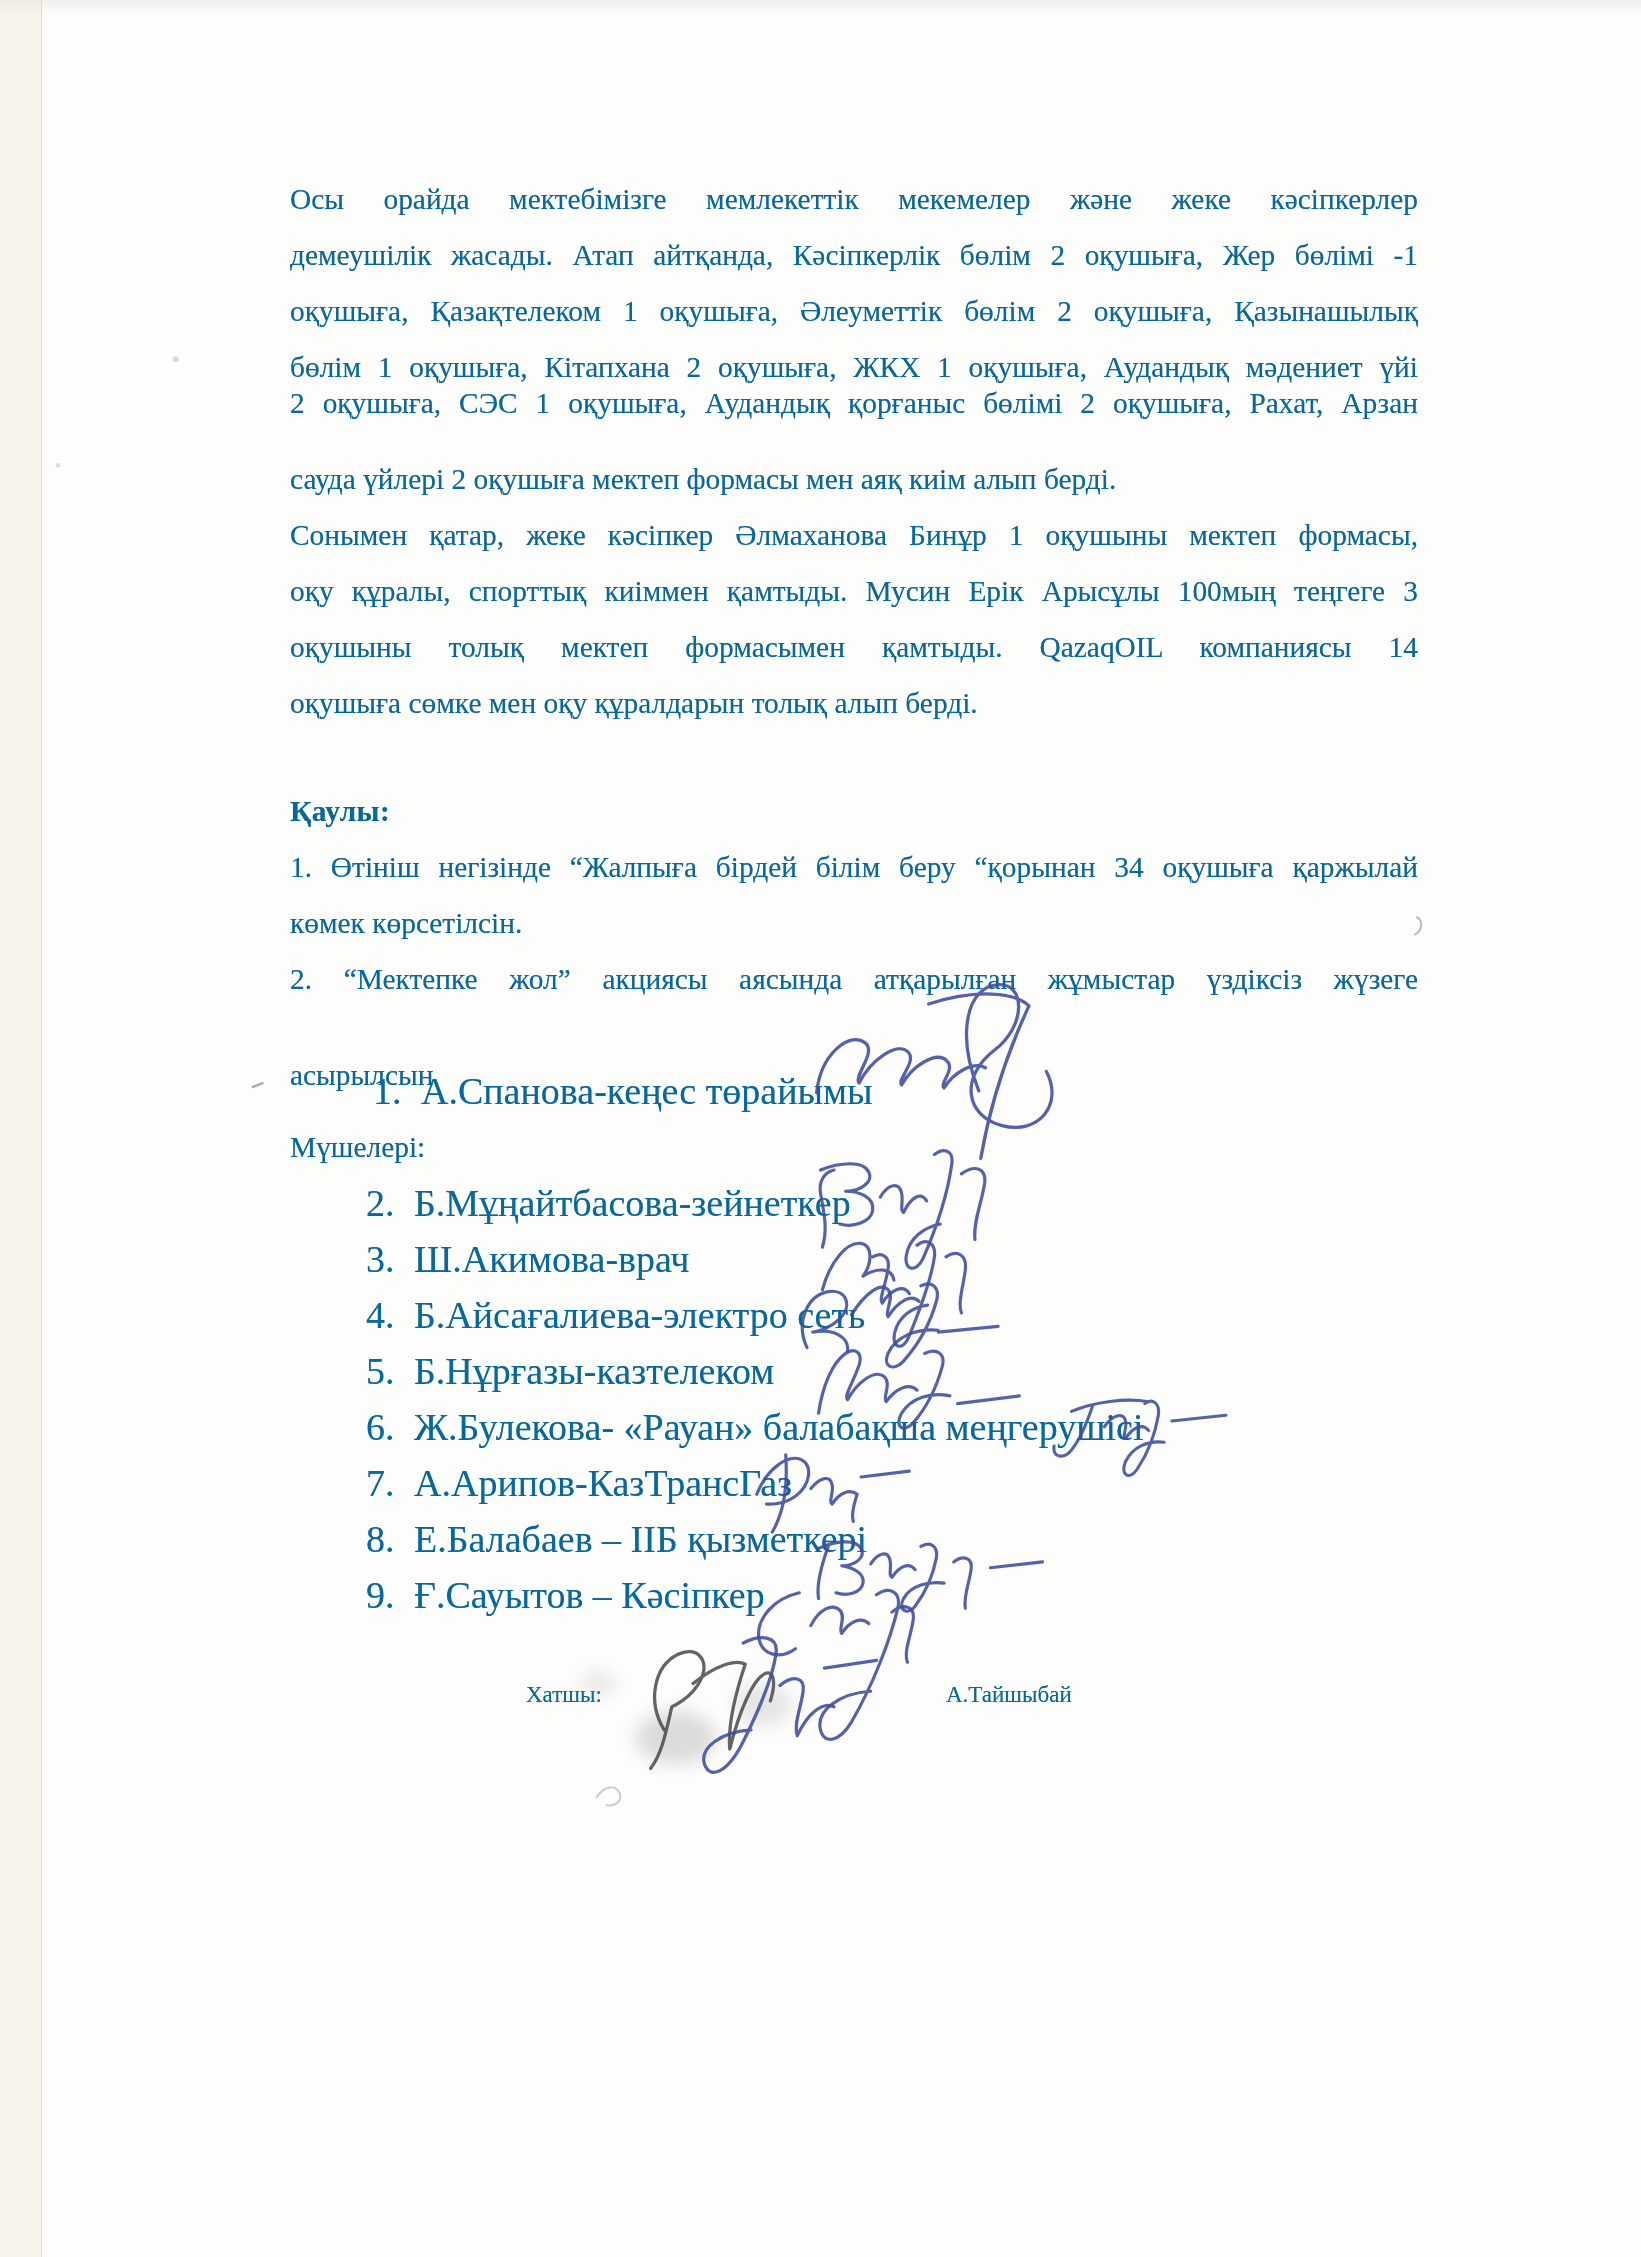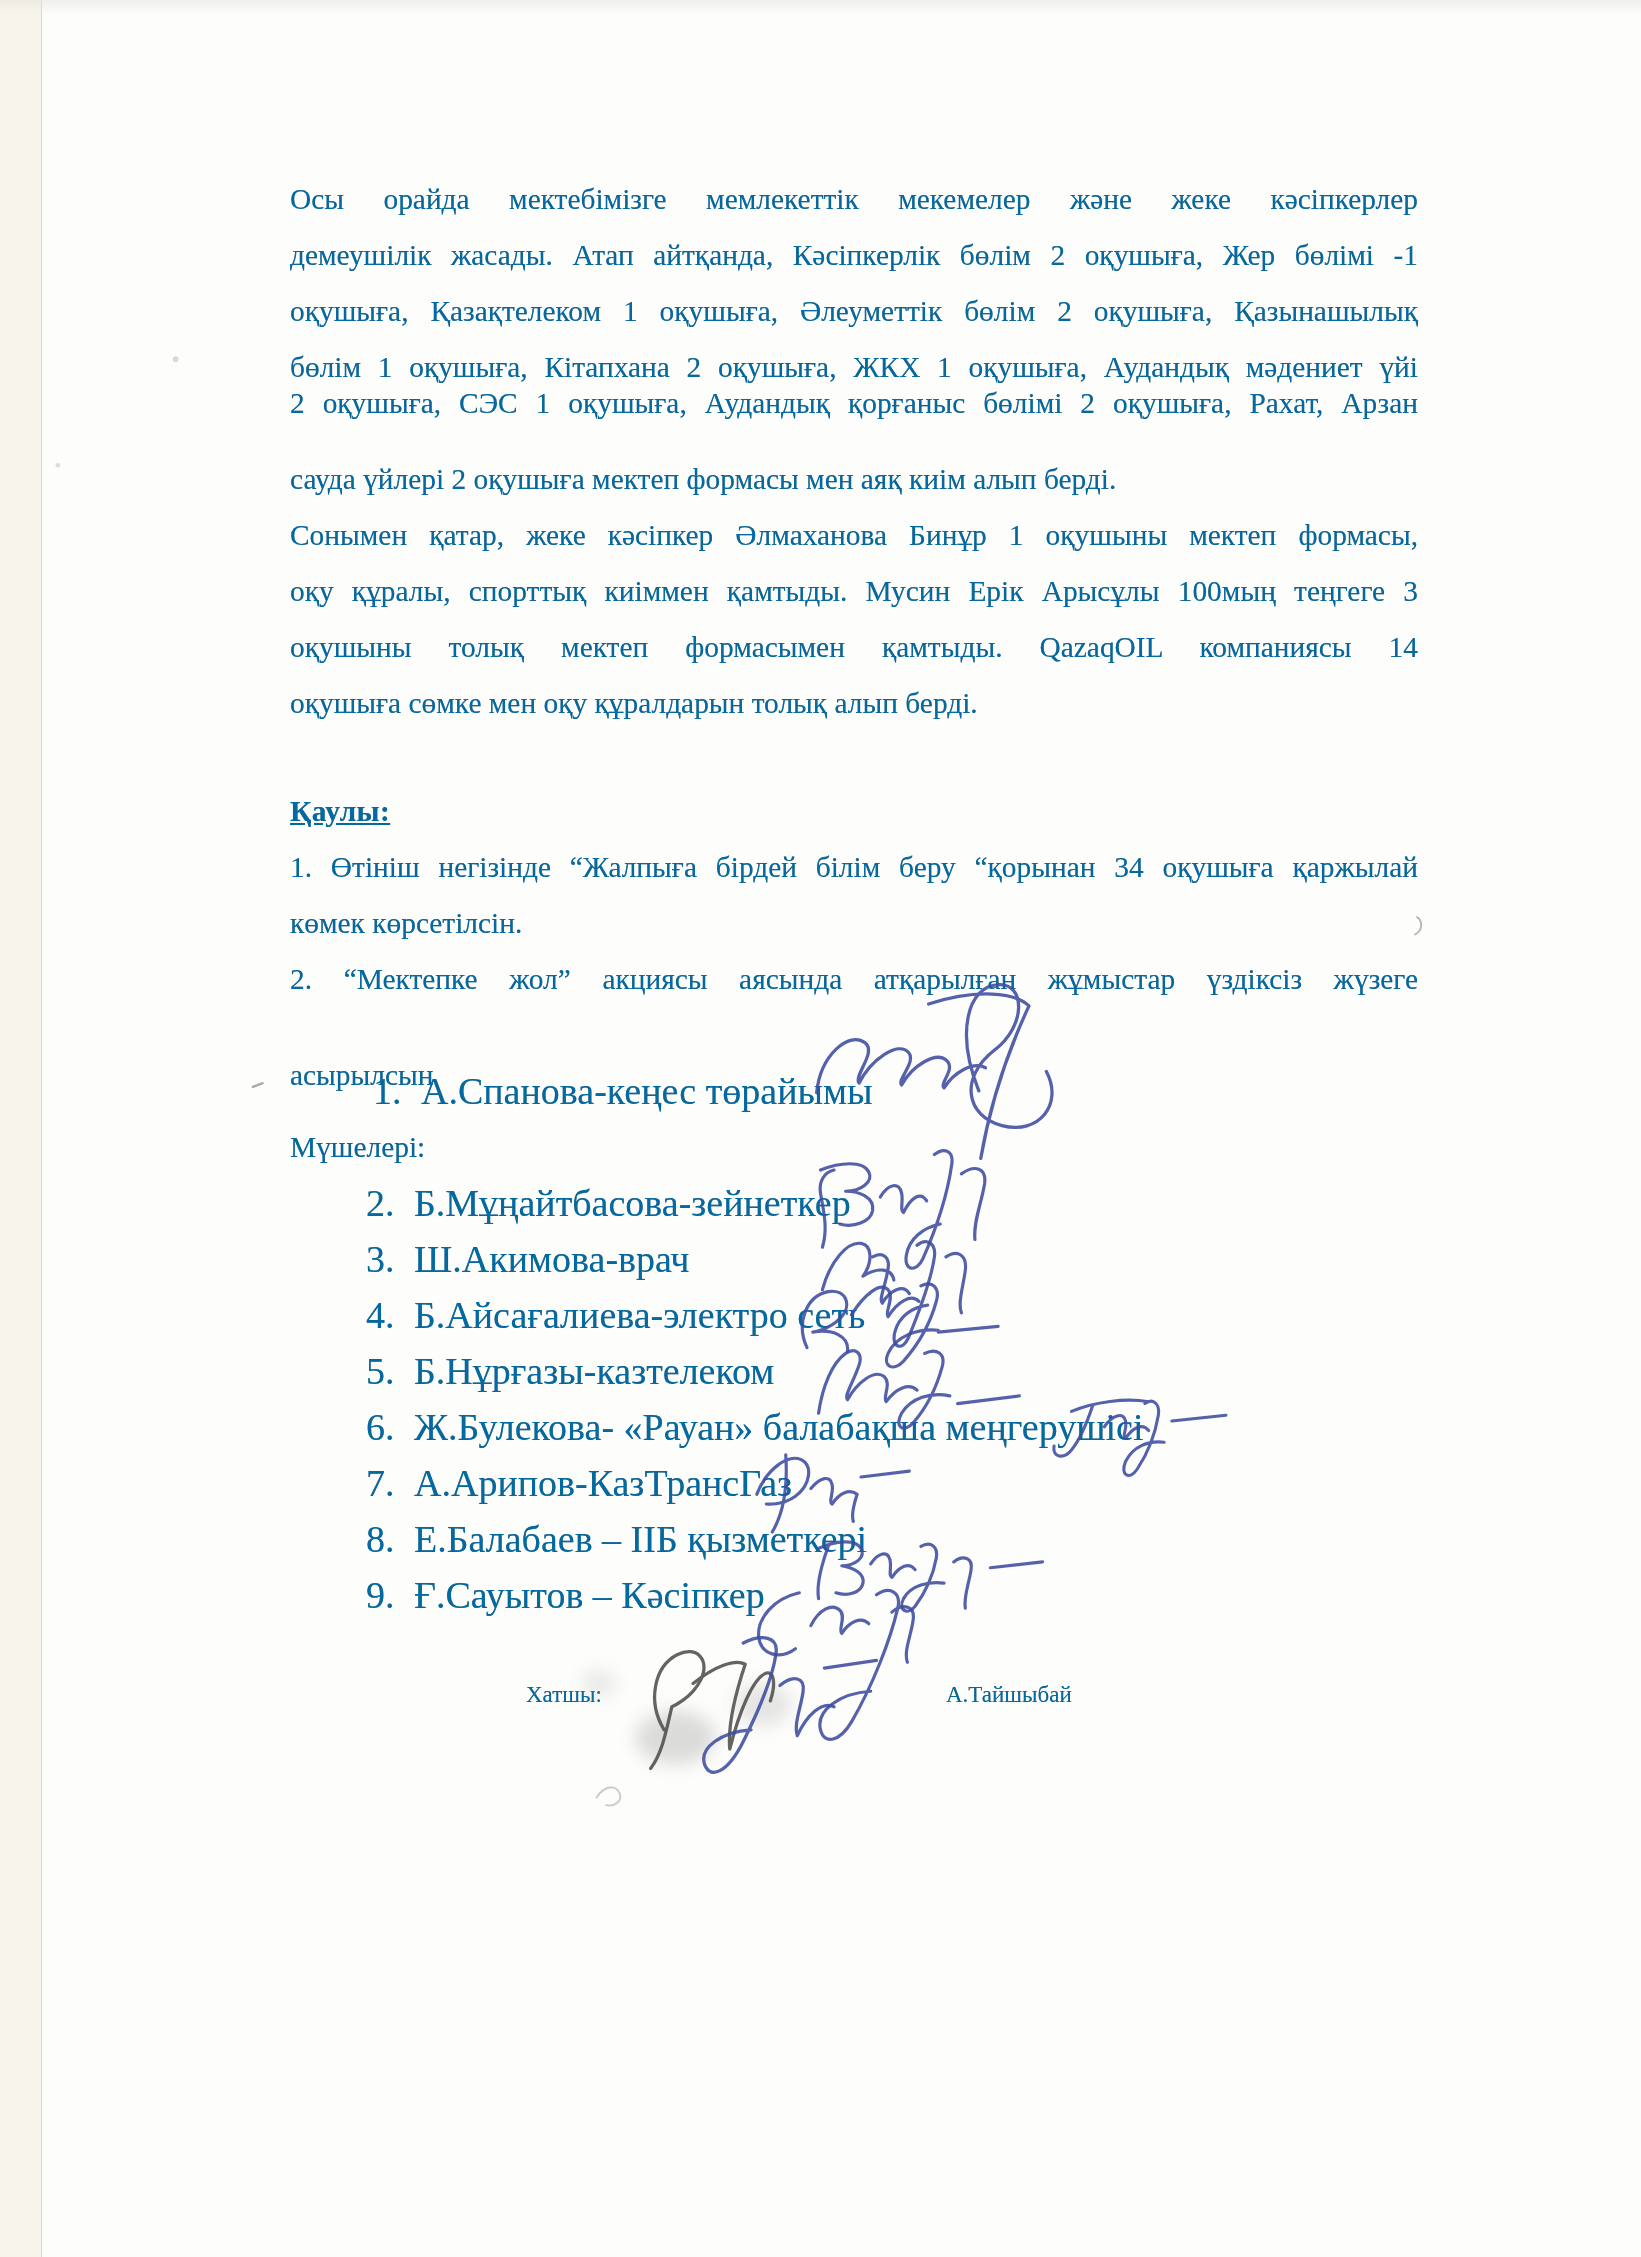--- a/index.html
+++ b/index.html
@@ -16,21 +16,21 @@
   .scan-top-shade{
     position:absolute;left:0;top:0;width:100%;height:15.4px;
     background:linear-gradient(#e6e4dd,rgba(255,255,255,0));opacity:.55;
   }
   .line{
     position:absolute;left:290px;width:1128px;
     font-size:29.4px;line-height:39px;
     text-shadow:0 0 0.6px rgba(40,40,45,.45);
   }
   .just{text-align:justify;text-align-last:justify;}
-  .heading{font-weight:bold;letter-spacing:0.4px;text-decoration:underline;}
+  .heading{font-weight:bold;letter-spacing:0.4px;}
   .mrow{
     position:absolute;left:346px;font-size:38px;line-height:39px;
     text-shadow:0 0 0.6px rgba(40,40,45,.45);white-space:nowrap;margin-left:20px;
   }
   .mrow.chair{left:353px;}
   .row-num{display:inline-block;width:48px;}
   .flabel{position:absolute;font-size:23px;text-shadow:0 0 0.6px rgba(40,40,45,.45);white-space:nowrap;}
   .sig-layer{position:absolute;left:0;top:0;pointer-events:none;}
   .sig-layer path{fill:none;stroke-linecap:round;stroke-linejoin:round;}
 </style>

